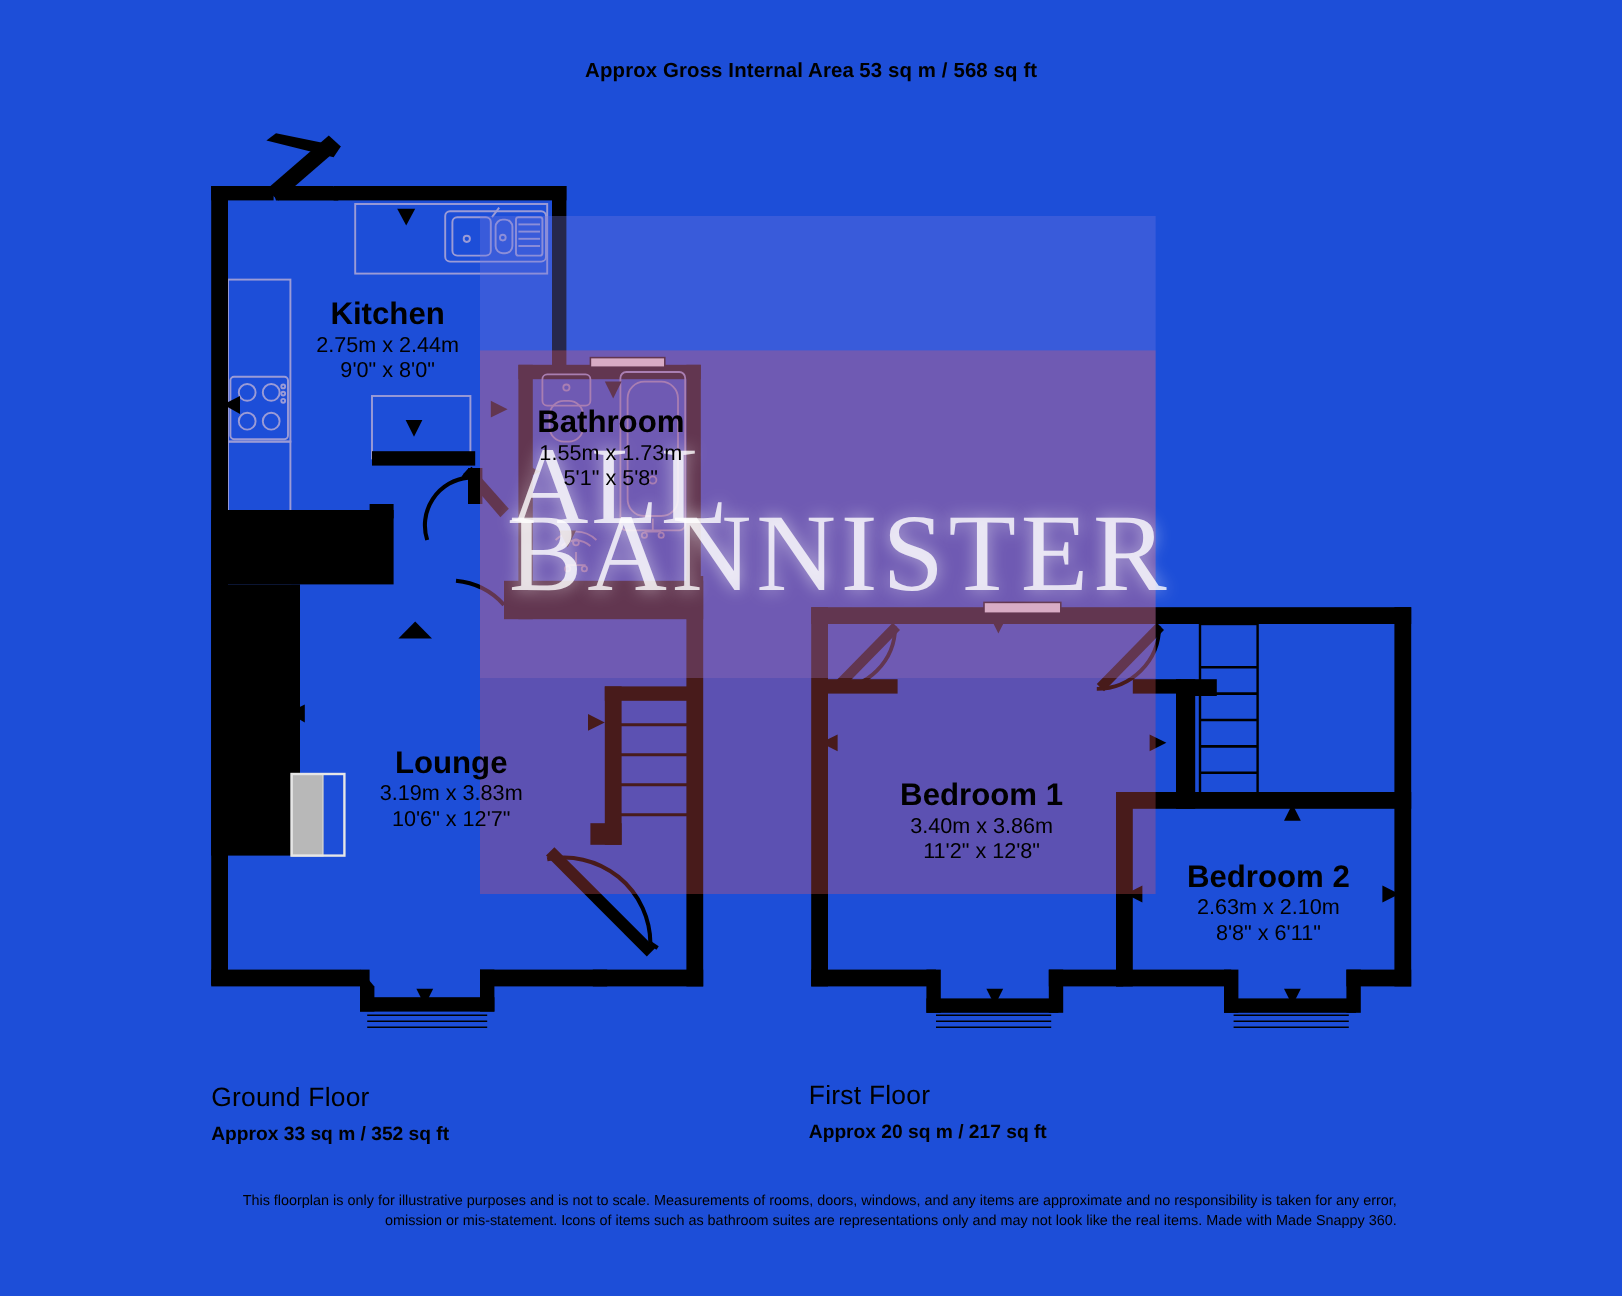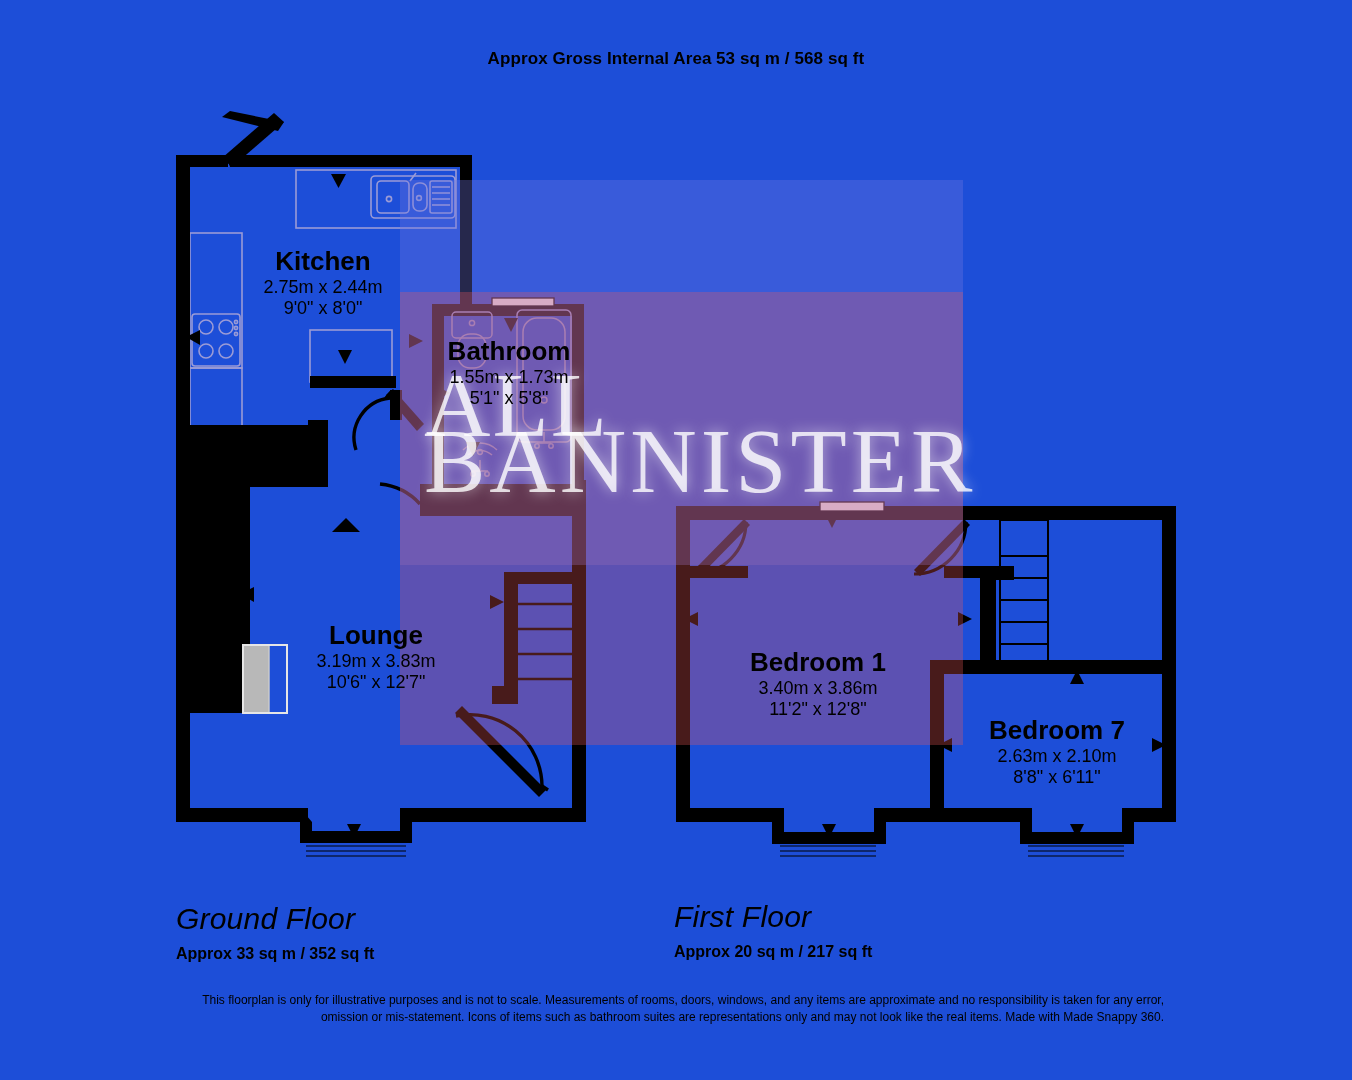--- a/index.html
+++ b/index.html
@@ -82,25 +82,24 @@
   }
   .room-label .rl-dim {
     font-size: 18px;
     font-weight: normal;
     display: block;
   }
 
   
   .floor-caption { position: absolute; }
   .floor-caption .fc-title {
-    font-size: 30px;
+    font-size: 22px;
     font-weight: normal;
     display: block;
     letter-spacing: 0.2px;
-    font-style: italic;
   }
   .floor-caption .fc-area {
     font-size: 16px;
     font-weight: bold;
     display: block;
     margin-top: 9px;
   }
 
   
   .disclaimer {
@@ -392,21 +391,21 @@
       <span class="rl-dim">10'6" x 12'7"</span>
     </div>
 
     <div class="room-label" style="left:722px; top:647px; width:192px;">
       <span class="rl-name">Bedroom 1</span>
       <span class="rl-dim">3.40m x 3.86m</span>
       <span class="rl-dim">11'2" x 12'8"</span>
     </div>
 
     <div class="room-label" style="left:962px; top:715px; width:190px;">
-      <span class="rl-name">Bedroom 7</span>
+      <span class="rl-name">Bedroom 2</span>
       <span class="rl-dim">2.63m x 2.10m</span>
       <span class="rl-dim">8'8" x 6'11"</span>
     </div>
   </div>
 
   <div class="floor-caption" style="left:176px; top:902px;">
     <span class="fc-title">Ground Floor</span>
     <span class="fc-area">Approx 33 sq m / 352 sq ft</span>
   </div>
 

